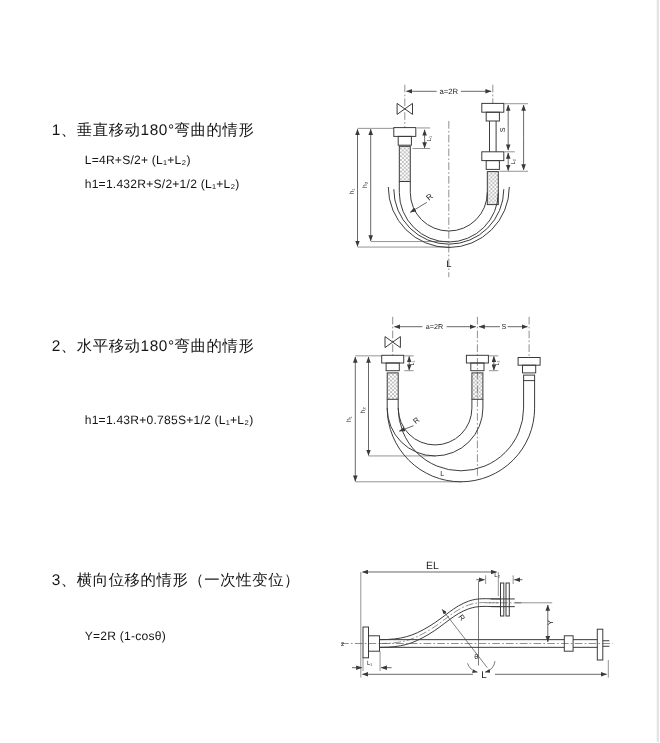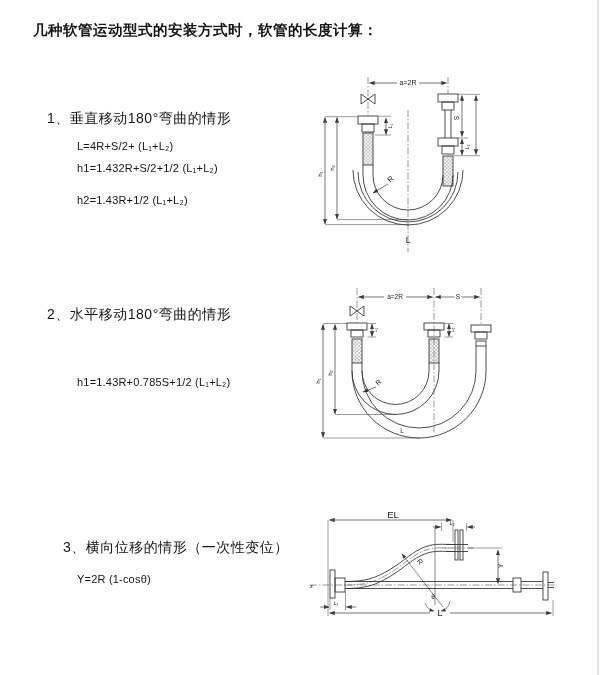--- a/index.html
+++ b/index.html
@@ -10,31 +10,29 @@
   .formula{position:absolute;font-size:11px;font-weight:500;color:#161616;white-space:nowrap;letter-spacing:0.2px;}
   .diagram{position:absolute;}
   .edge{position:absolute;right:1px;top:0;width:2px;height:675px;background:#e3e3e3;}
   svg text{font-family:"Liberation Sans","DejaVu Sans",sans-serif;fill:#222;}
 </style>
 </head>
 <body>
 
 <div id="page">
 
-  <div class="title">几种软管运动型式的安装方式时，软管的长度计算：</div>
 
   <div class="sec-heading" style="left:47px;top:110px;">1、垂直移动180°弯曲的情形</div>
   <div class="formula" style="left:77px;top:140px;">L=4R+S/2+ (L₁+L₂)</div>
   <div class="formula" style="left:77px;top:162px;">h1=1.432R+S/2+1/2 (L₁+L₂)</div>
-  <div class="formula" style="left:77px;top:194px;">h2=1.43R+1/2 (L₁+L₂)</div>
 
   <div class="sec-heading" style="left:47px;top:306px;">2、水平移动180°弯曲的情形</div>
   <div class="formula" style="left:77px;top:360px;margin-top:16px;">h1=1.43R+0.785S+1/2 (L₁+L₂)</div>
 
-  <div class="sec-heading" style="left:63px;top:519px;margin-top:20px;">3、横向位移的情形（一次性变位）</div>
+  <div class="sec-heading" style="left:47px;top:519px;">3、横向位移的情形（一次性变位）</div>
   <div class="formula" style="left:77px;top:573px;">Y=2R (1-cosθ)</div>
 
   <svg class="diagram" style="left:312px;top:72px;" width="282" height="186" viewBox="0 0 282 186">
     <defs>
       <marker id="ar1" markerWidth="8" markerHeight="6" refX="7.5" refY="3" orient="auto">
         <path d="M0,0 L8,3 L0,6 Z" fill="#3a3a3a"></path>
       </marker>
       <pattern id="hx1" width="3.5" height="3.5" patternUnits="userSpaceOnUse">
         <path d="M0,3.5 L3.5,0 M0,0 L3.5,3.5" stroke="#777" stroke-width="0.4"></path>
       </pattern>

